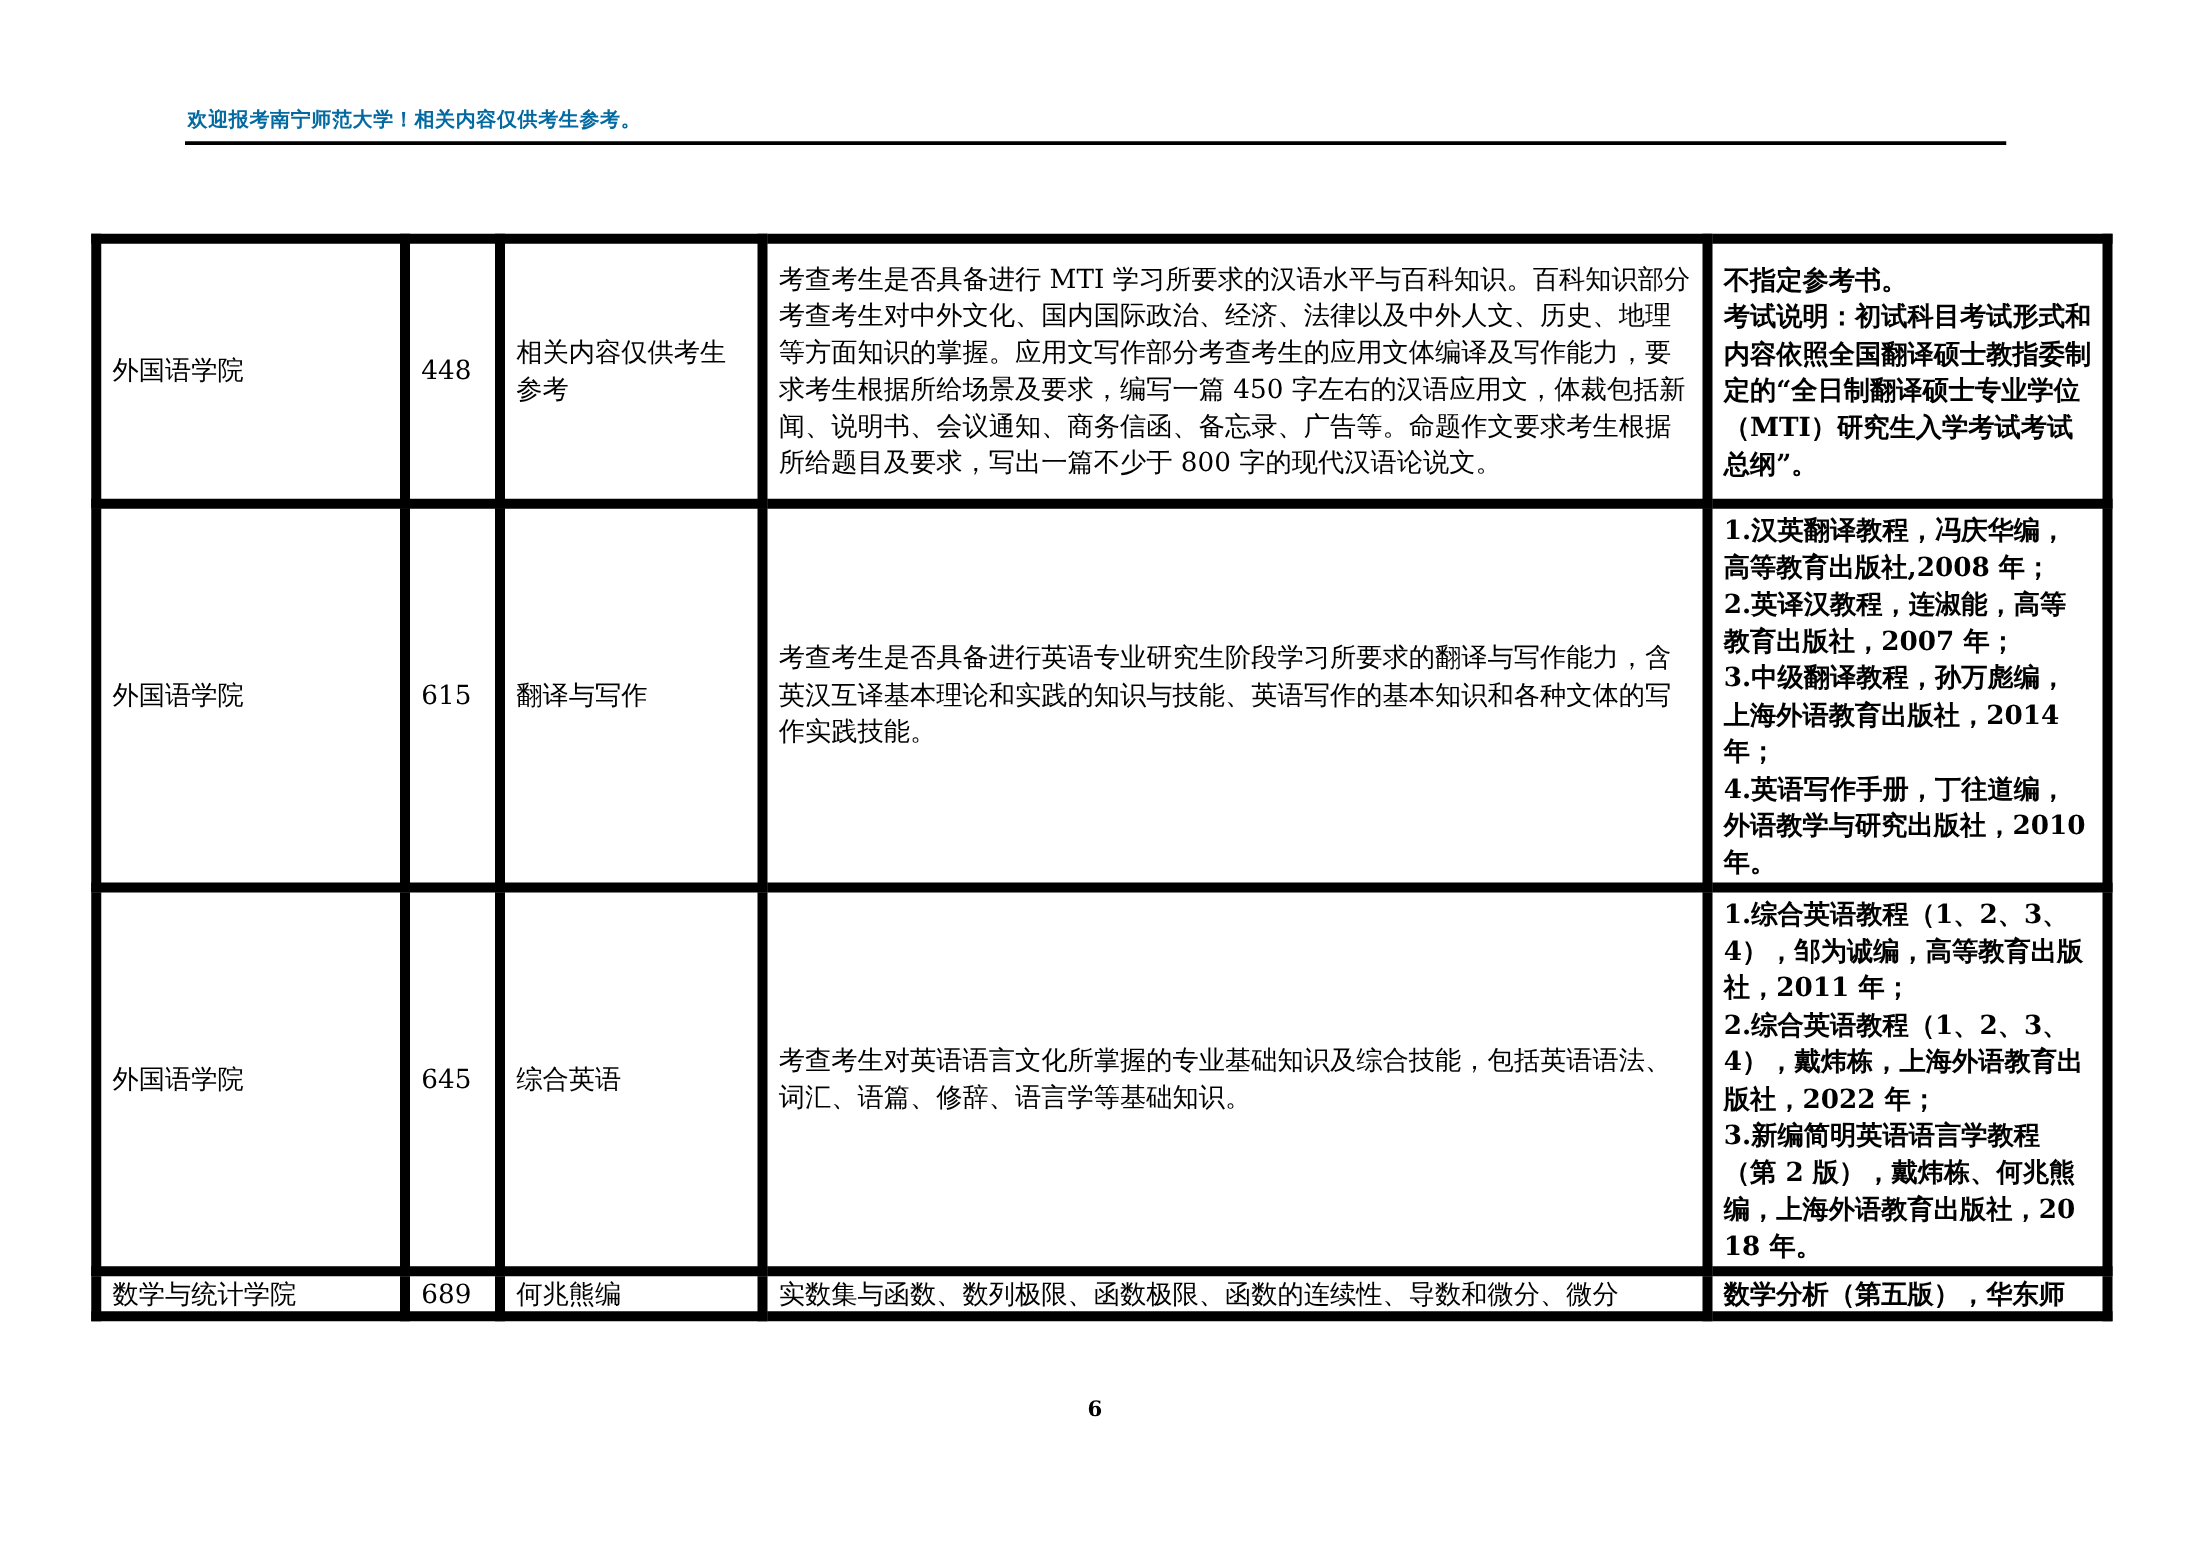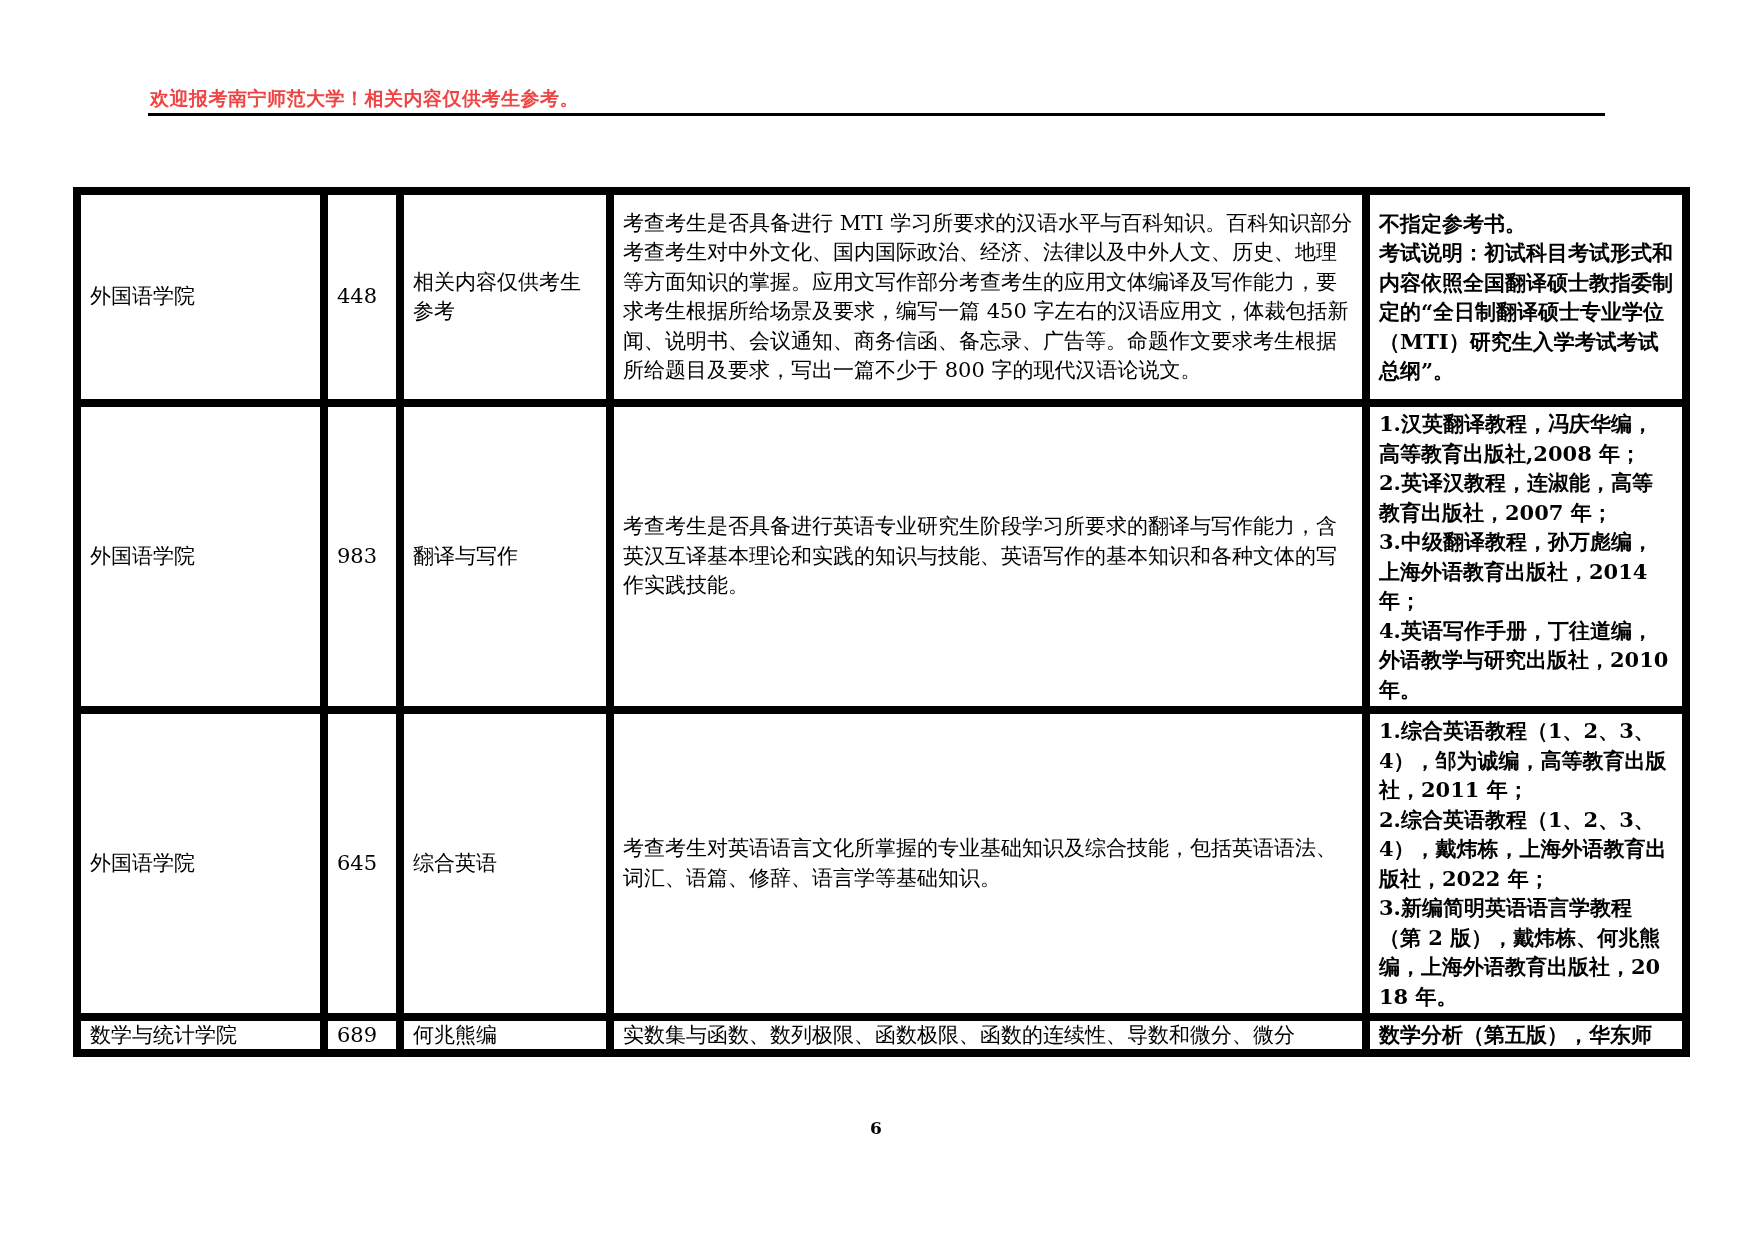--- a/index.html
+++ b/index.html
@@ -14,22 +14,22 @@
       overflow: hidden;
       font-family: "DejaVu Serif", "Liberation Serif", serif;
       color: #000;
     }
     .header-text {
       position: absolute;
       left: 150px;
       top: 86px;
       font-family: "DejaVu Sans", "Liberation Sans", sans-serif;
       font-weight: bold;
-      font-size: 19px;
-      color: #ef4444;
+      font-size: 16px;
+      color: #0369a1;
       letter-spacing: 0.5px;
       white-space: nowrap;
     }
     .header-rule {
       position: absolute;
       left: 148px;
       top: 113px;
       width: 1457px;
       height: 3px;
       background: #000;
@@ -92,21 +92,21 @@
       <td>448</td>
       <td>相关内容仅供考生参考</td>
       <td class="desc">考查考生是否具备进行 MTI 学习所要求的汉语水平与百科知识。百科知识部分考查考生对中外文化、国内国际政治、经济、法律以及中外人文、历史、地理等方面知识的掌握。应用文写作部分考查考生的应用文体编译及写作能力，要求考生根据所给场景及要求，编写一篇 450 字左右的汉语应用文，体裁包括新闻、说明书、会议通知、商务信函、备忘录、广告等。命题作文要求考生根据所给题目及要求，写出一篇不少于 800 字的现代汉语论说文。</td>
       <td class="refs">
         <span class="line">不指定参考书。</span>
         <span class="line">考试说明：初试科目考试形式和内容依照全国翻译硕士教指委制定的“全日制翻译硕士专业学位（MTI）研究生入学考试考试总纲”。</span>
       </td>
     </tr>
     <tr class="r2">
       <td>外国语学院</td>
-      <td>983</td>
+      <td>615</td>
       <td>翻译与写作</td>
       <td class="desc">考查考生是否具备进行英语专业研究生阶段学习所要求的翻译与写作能力，含英汉互译基本理论和实践的知识与技能、英语写作的基本知识和各种文体的写作实践技能。</td>
       <td class="refs">
         <span class="line">1.汉英翻译教程，冯庆华编，高等教育出版社,2008 年；</span>
         <span class="line">2.英译汉教程，连淑能，高等教育出版社，2007 年；</span>
         <span class="line">3.中级翻译教程，孙万彪编，上海外语教育出版社，2014 年；</span>
         <span class="line">4.英语写作手册，丁往道编，外语教学与研究出版社，2010 年。</span>
       </td>
     </tr>
     <tr class="r3">

